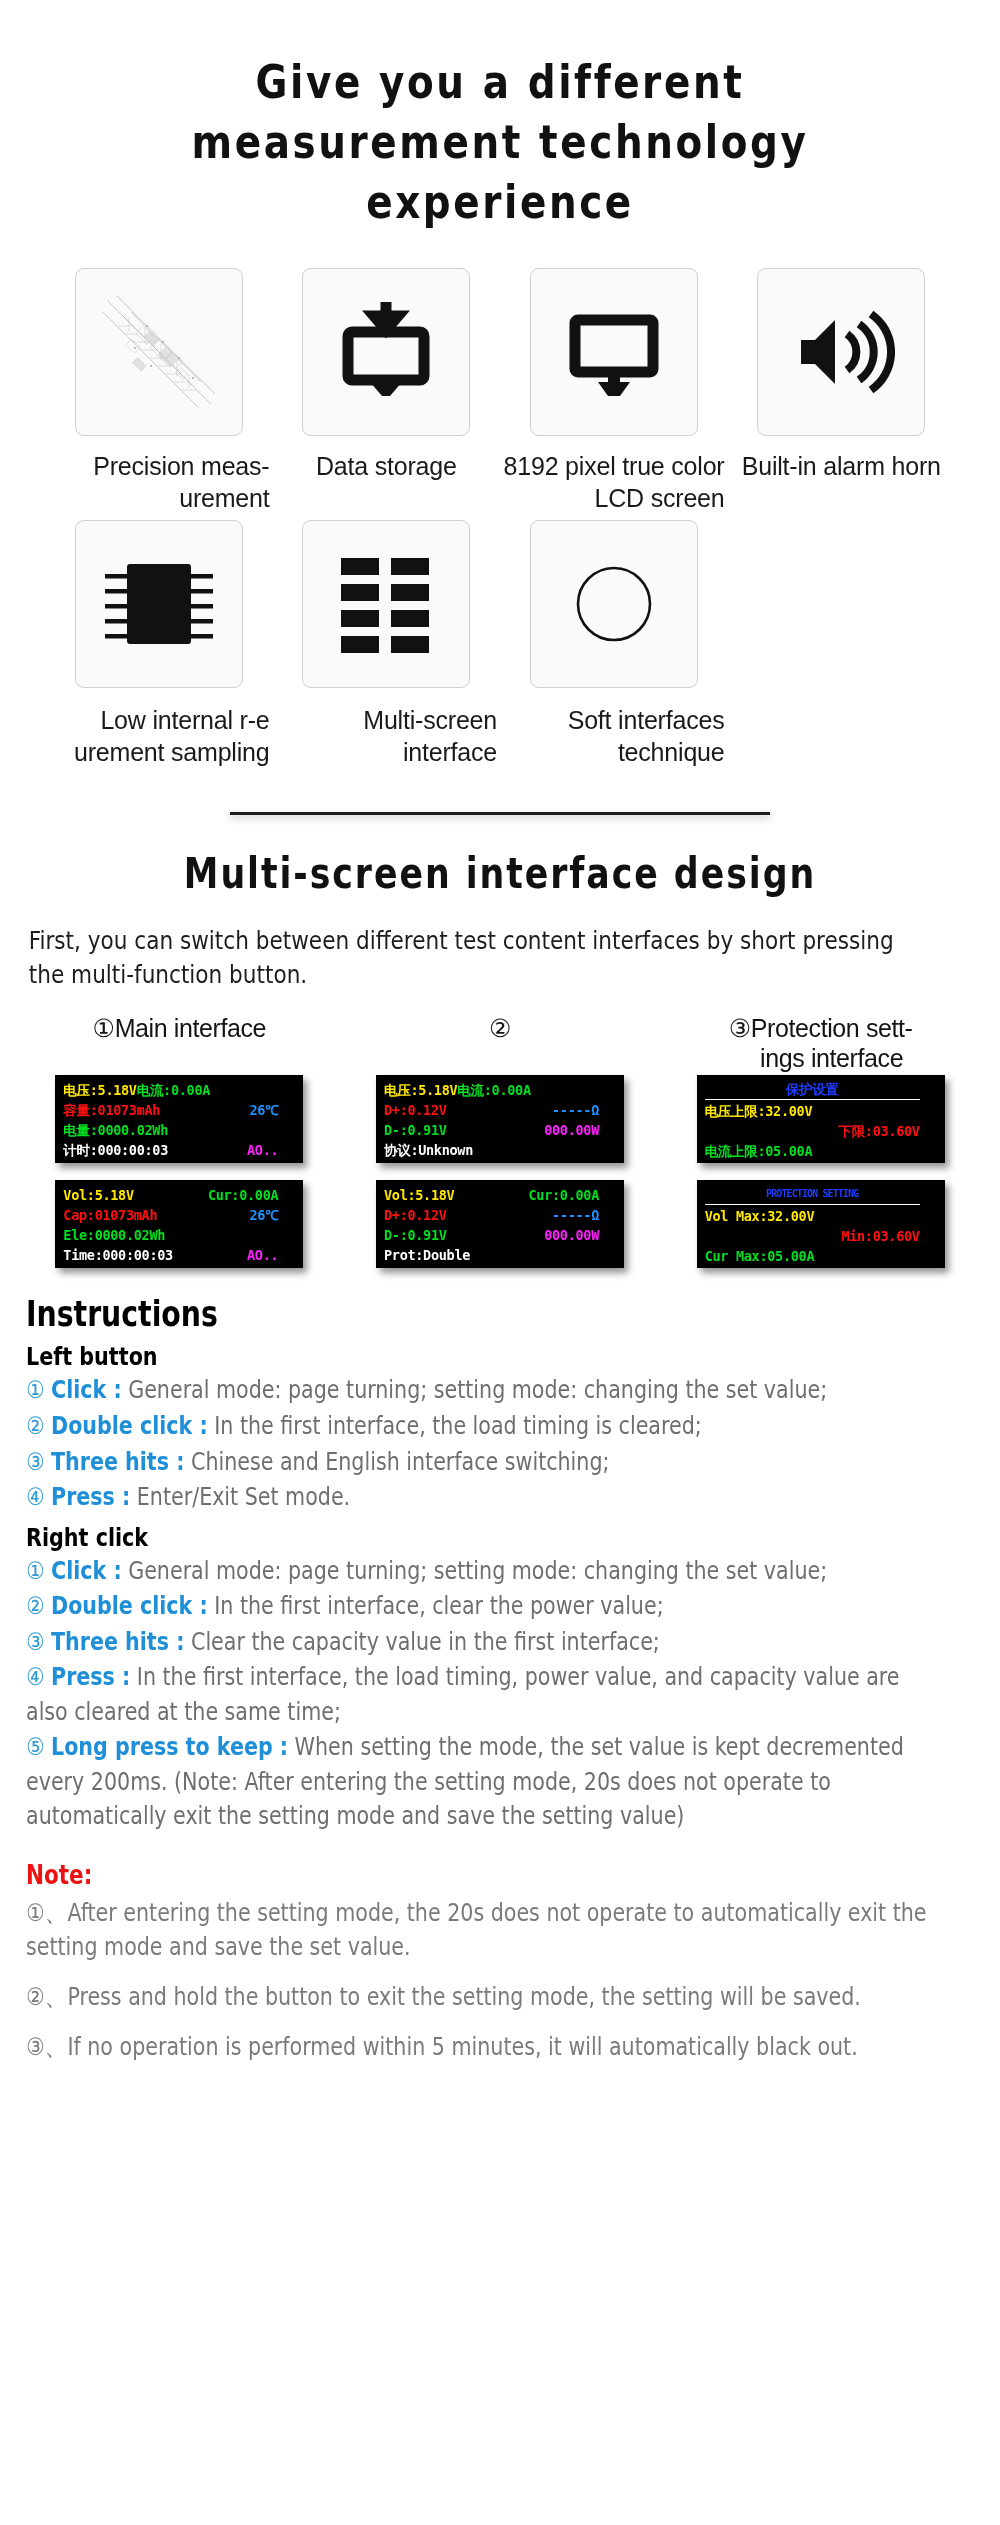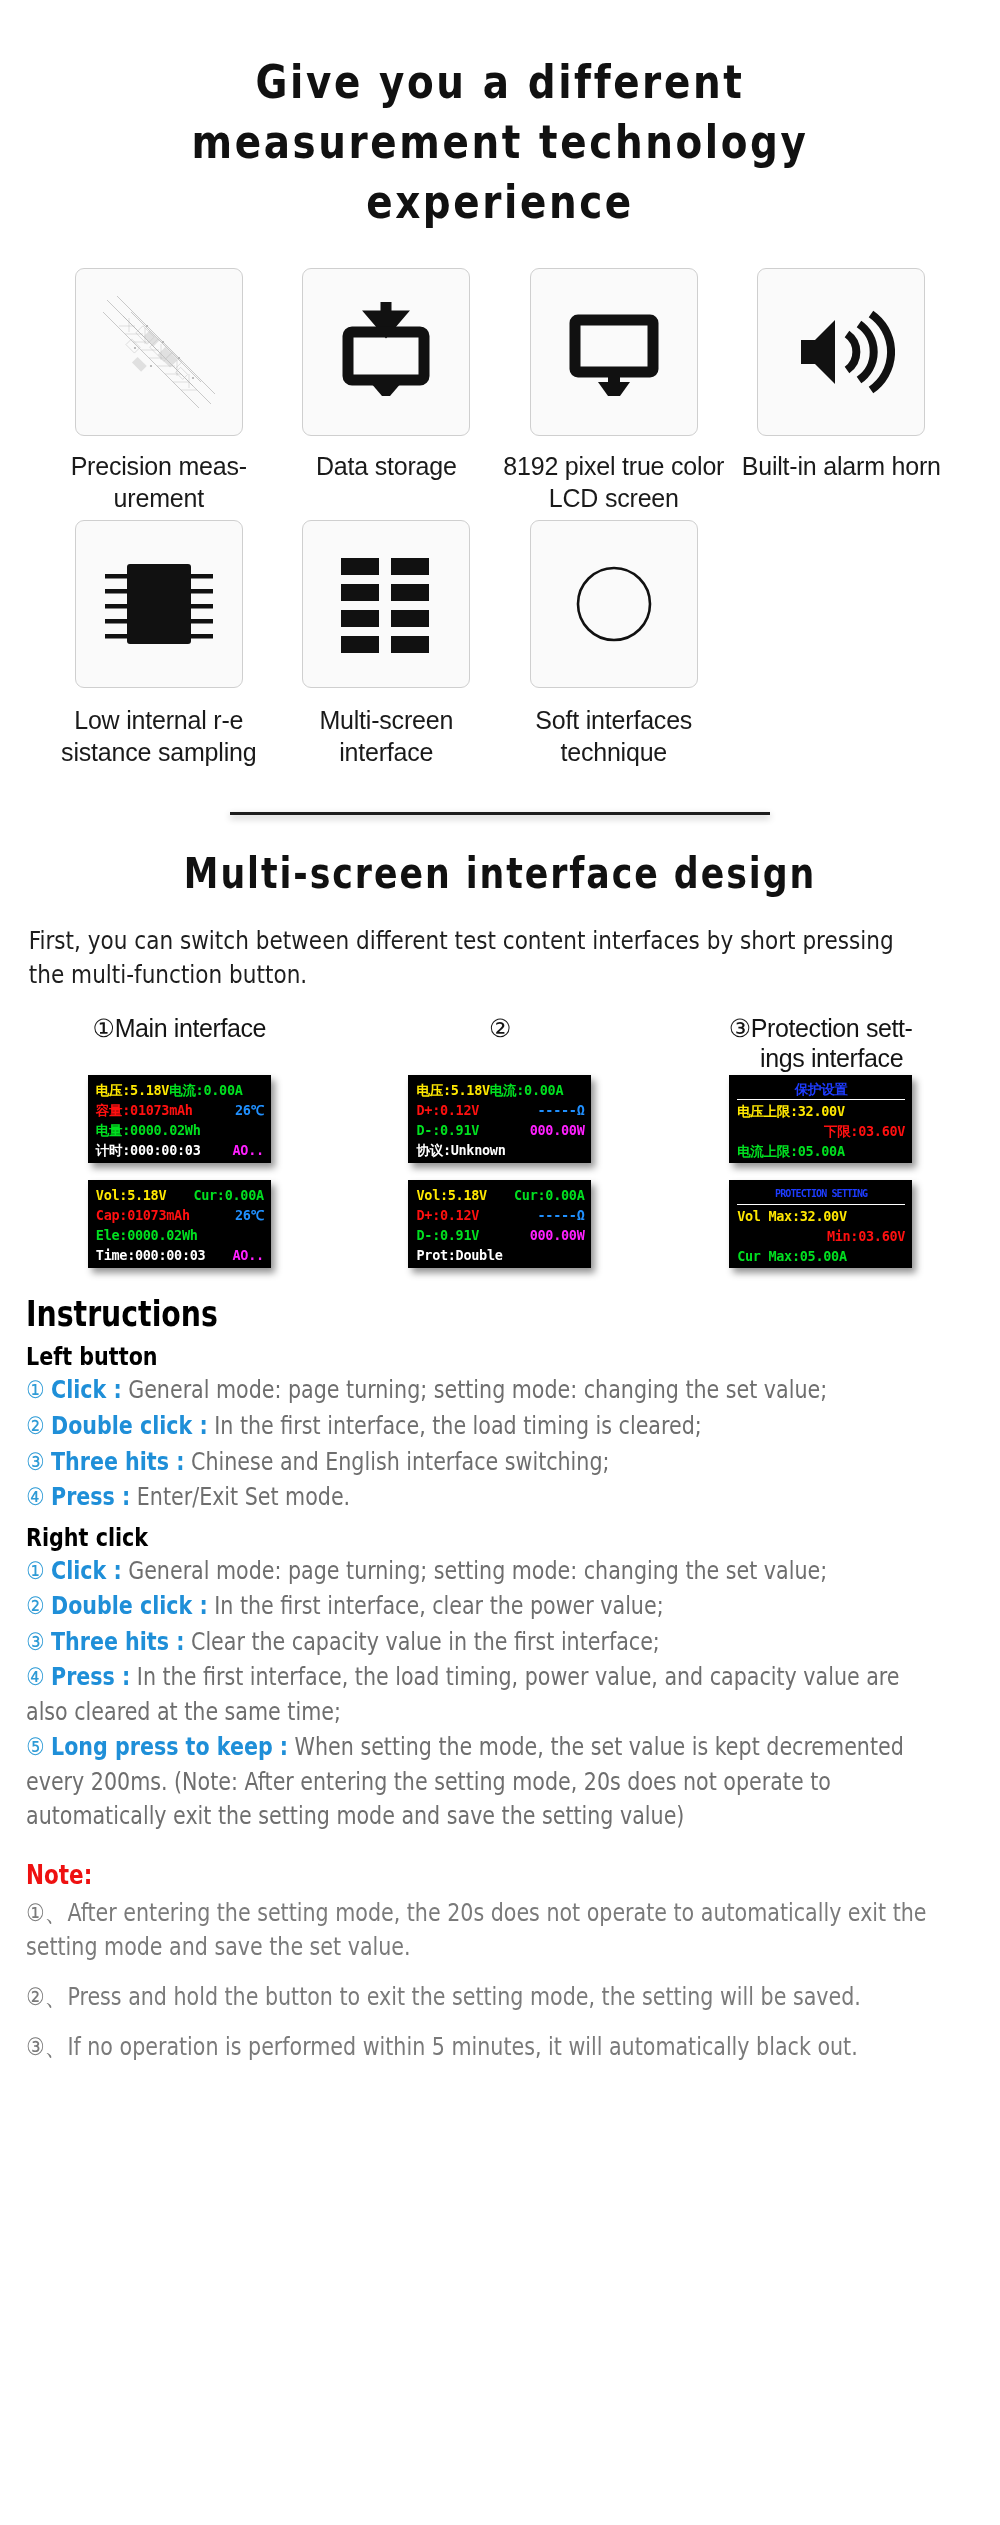--- a/index.html
+++ b/index.html
@@ -39,21 +39,21 @@
     border: 1.4px solid #cfcfcf;
     border-radius: 9px;
     background: #fafafa;
     display: flex; align-items: center; justify-content: center;
   }
   .feature-label {
     margin-top: 14px;
     font-size: 25px;
     line-height: 1.28;
     color: #1a1a1a;
-    text-align: center;
+    text-align: right;
     letter-spacing: -0.2px;
     max-width: 230px;
   }
   .feature-cell.row2 .feature-label { margin-top: 16px; }
   .fi { display: block; }
 
   
   .schematic { opacity: 0.42; }
 
   
@@ -88,24 +88,24 @@
     line-height: 1.2;
     color: #141414;
     text-align: center;
     letter-spacing: -0.4px;
     min-height: 62px;
     display: flex; align-items: flex-start; justify-content: center;
   }
   .screen-head .cnum { display: inline-block; }
 
   .lcd {
-    width: 183px;
+    width: 248px;
     height: 88px;
     background: #000000;
-    padding: 5px 7px 4px 8px;
+    padding: 5px 25px 4px 8px;
     font-family: "DejaVu Sans Mono", "Liberation Mono", monospace;
     font-size: 13.5px;
     line-height: 20px;
     font-weight: 700;
     letter-spacing: -0.3px;
     box-shadow: 4px 5px 7px rgba(0,0,0,0.42);
     overflow: hidden;
     position: relative;
   }
   .lcd.second { margin-top: 17px; }
@@ -288,21 +288,21 @@
           <rect x="5" y="86" width="24" height="4.5"></rect>
           <rect x="89" y="26" width="24" height="4.5"></rect>
             <rect x="89" y="41" width="24" height="4.5"></rect>
           <rect x="89" y="56" width="24" height="4.5"></rect>
             <rect x="89" y="71" width="24" height="4.5"></rect>
           <rect x="89" y="86" width="24" height="4.5"></rect>
         </g>
       </svg>
     </div>
     <div class="feature-label">Low internal r-e
-sistance sampling</div>
+urement sampling</div>
   </div>
 
   <div class="feature-cell row2">
     <div class="feature-box">
       <svg class="fi" width="110" height="112" viewBox="0 0 110 112">
         <g fill="#111">
           <rect x="10" y="10" width="38" height="17"></rect>
             <rect x="60" y="10" width="38" height="17"></rect>
           <rect x="10" y="36" width="38" height="17"></rect>
             <rect x="60" y="36" width="38" height="17"></rect>

